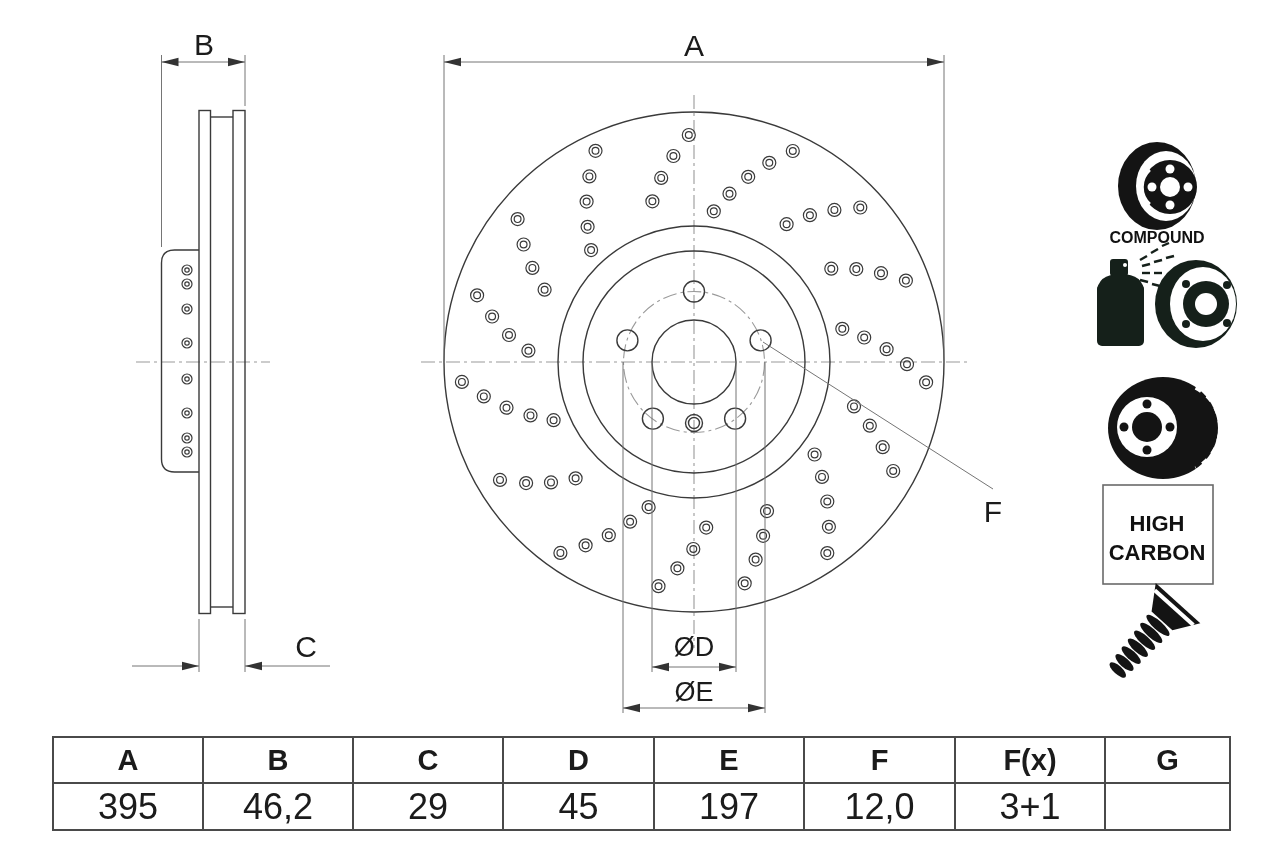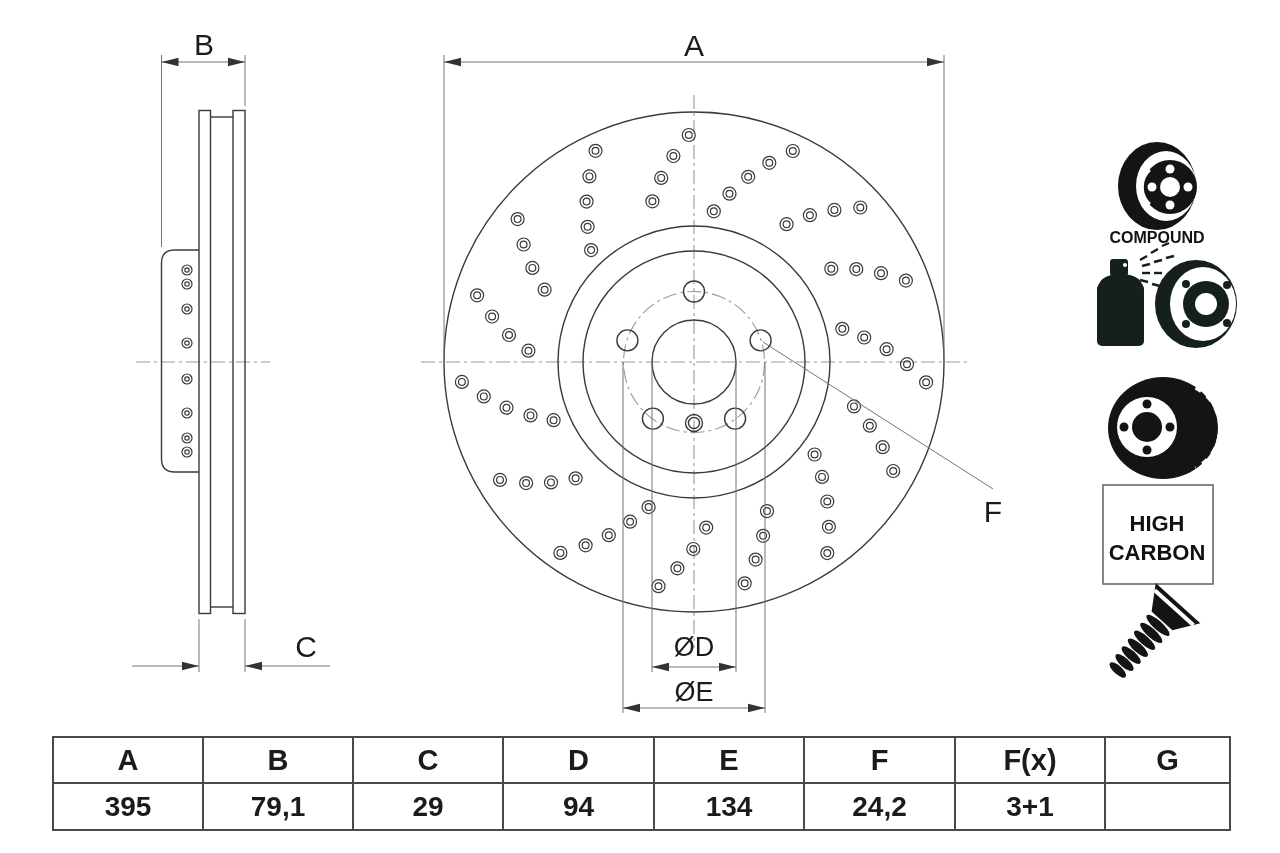--- a/index.html
+++ b/index.html
@@ -10,21 +10,21 @@
   .hole{stroke:#3a3a3a;stroke-width:1.2;fill:none}
   .cl{stroke:#9a9a9a;stroke-width:1.1;fill:none;stroke-dasharray:14 4 3 4}
   .dim{stroke:#757575;stroke-width:1;fill:none}
   .arr{fill:#333;stroke:none}
   .lbl{fill:#1b1b1b;font-family:"Liberation Sans",sans-serif;font-size:30px}
   .lbl.small{font-size:27px}
   .iclbl{fill:#111;font-family:"Liberation Sans",sans-serif;font-weight:bold}
   table.spec{position:absolute;left:52px;top:736px;border-collapse:collapse;table-layout:fixed}
   .spec td{border:2px solid #4a4a4a;text-align:center;vertical-align:middle;color:#1b1b1b;overflow:hidden}
   .spec tr.hdr td{font-weight:bold;font-size:29px;height:42px}
-  .spec tr.val td{font-weight:bold;font-size:28px;height:43px}
+  .spec tr.val td{font-weight:normal;font-size:36px;height:43px}
 </style>
 </head>
 <body>
 
 <div class="page">
 
   <svg id="tech-svg" width="1280" height="735" viewBox="0 0 1280 735">
     <g id="g-center">
         <line x1="694" y1="95" x2="694" y2="648" class="cl"></line>
         <line x1="421" y1="362" x2="967" y2="362" class="cl"></line>
@@ -325,23 +325,23 @@
       <td>B</td>
       <td>C</td>
       <td>D</td>
       <td>E</td>
       <td>F</td>
       <td>F(x)</td>
       <td>G</td>
     </tr>
     <tr class="val">
       <td>395</td>
-      <td>79,1</td>
+      <td>46,2</td>
       <td>29</td>
-      <td>94</td>
-      <td>134</td>
-      <td>24,2</td>
+      <td>45</td>
+      <td>197</td>
+      <td>12,0</td>
       <td>3+1</td>
       <td></td>
     </tr>
   </tbody>
     </table>
 </div>
 
 </body></html>

